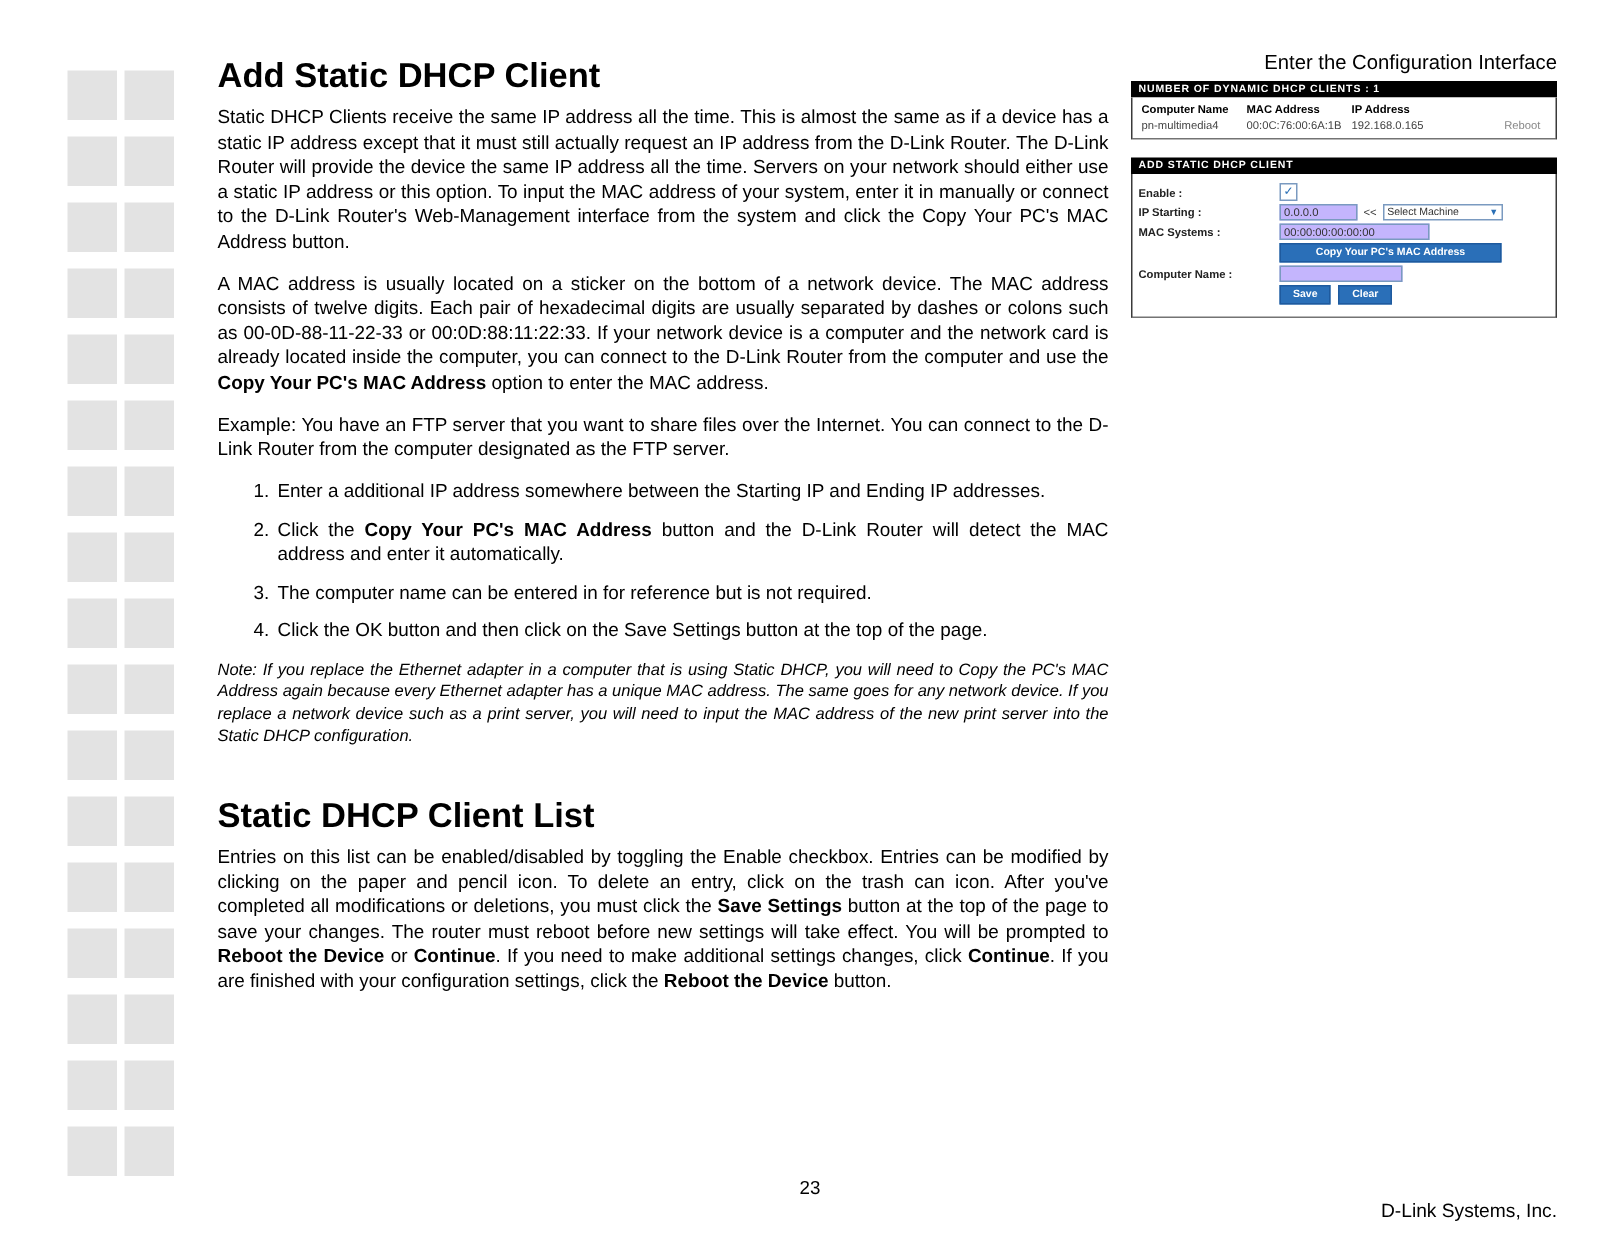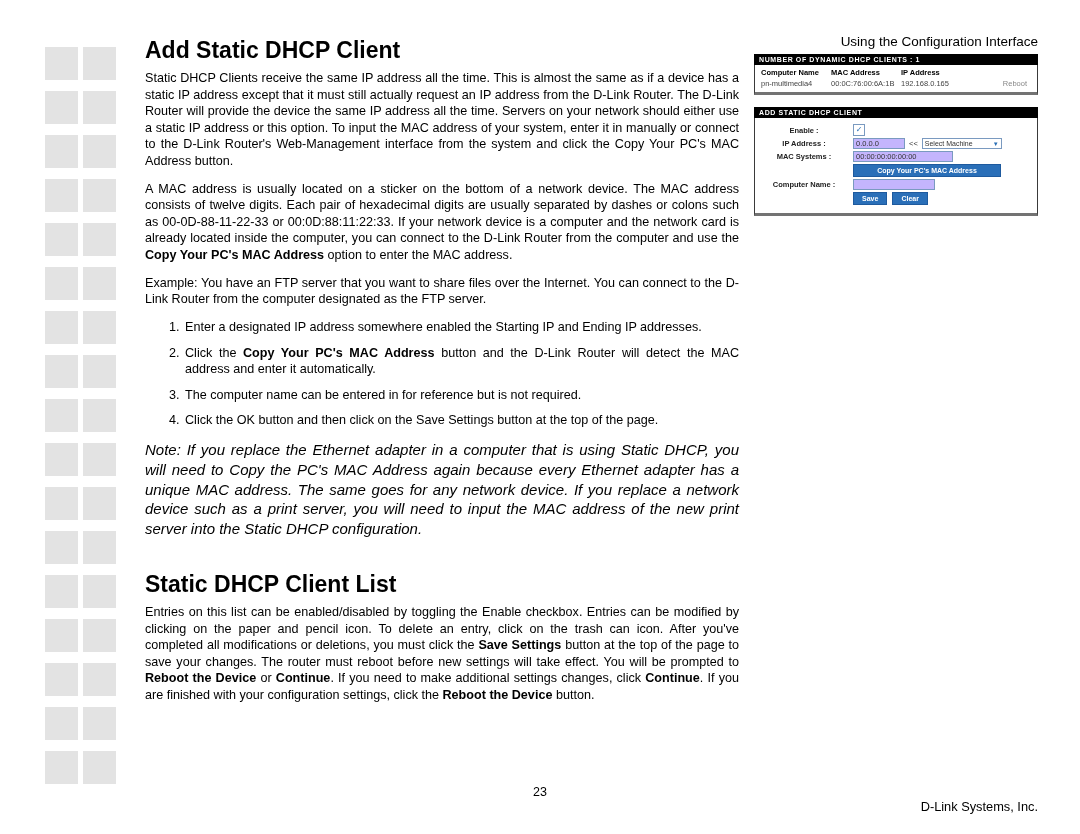--- a/index.html
+++ b/index.html
@@ -65,21 +65,21 @@
     line-height: 1.32;
     margin: 0 0 11px 0;
     padding-left: 38px;
   }
   ol li {
     margin-bottom: 9px;
     text-align: justify;
     padding-left: 2px;
   }
   p.note {
-    font-size: 15px;
+    font-size: 11px;
     line-height: 1.32;
     margin: 0 0 11px 0;
     text-align: justify;
     font-style: italic;
   }
   .figure {
     position: absolute;
     right: 42px;
     top: 54px;
     width: 284px;
@@ -90,21 +90,21 @@
     color: #fff;
     font-size: 7px;
     font-weight: bold;
     letter-spacing: 0.6px;
     padding: 2px 5px;
     text-transform: uppercase;
   }
   .panel {
     border-left: 1px solid #3a3a3a;
     border-right: 1px solid #3a3a3a;
-    border-bottom: 3px solid #737373;
+    border-bottom: 1px solid #737373;
     background: #fff;
   }
   .tbl-head {
     display: flex;
     font-size: 7.5px;
     font-weight: bold;
     padding: 3px 6px 2px 6px;
   }
   .tbl-row {
     display: flex;
@@ -125,21 +125,21 @@
     font-size: 7.5px;
     padding: 6px 4px 8px 4px;
   }
   .frow {
     display: flex;
     align-items: center;
     margin-bottom: 2px;
   }
   .flabel {
     width: 90px;
-    text-align: center;
+    text-align: left;
     padding-right: 4px;
     font-weight: bold;
     color: #222;
   }
   .finput {
     border: 1px solid #7a9ac0;
     height: 11px;
     padding: 0 2px;
     font-size: 7.5px;
     background: #c4b5fd;
@@ -281,35 +281,35 @@
     <div class="row">
         <div class="sq"></div>
         <div class="sq"></div>
       </div>
     <div class="row">
         <div class="sq"></div>
         <div class="sq"></div>
       </div>
   </div>
 
-  <div class="header-right">Using the Configuration Interface</div>
+  <div class="header-right">Enter the Configuration Interface</div>
 
   <div class="main">
     <h2 class="section">Add Static DHCP Client</h2>
 
     <p class="body">Static DHCP Clients receive the same IP address all the time. This is almost the same as if a device has a static IP address except that it must still actually request an IP address from the D-Link Router. The D-Link Router will provide the device the same IP address all the time. Servers on your network should either use a static IP address or this option. To input the MAC address of your system, enter it in manually or connect to the D-Link Router's Web-Management interface from the system and click the Copy Your PC's MAC Address button.</p>
 
     <p class="body">
       <span>A MAC address is usually located on a sticker on the bottom of a network device. The MAC address consists of twelve digits. Each pair of hexadecimal digits are usually separated by dashes or colons such as 00-0D-88-11-22-33 or 00:0D:88:11:22:33. If your network device is a computer and the network card is already located inside the computer, you can connect to the D-Link Router from the computer and use the </span><strong>Copy Your PC's MAC Address</strong><span> option to enter the MAC address.</span>
     </p>
 
     <p class="body">Example: You have an FTP server that you want to share files over the Internet. You can connect to the D-Link Router from the computer designated as the FTP server.</p>
 
     <ol>
-      <li>Enter a designated IP address somewhere enabled the Starting IP and Ending IP addresses.</li>
+      <li>Enter a additional IP address somewhere between the Starting IP and Ending IP addresses.</li>
       <li>
         <span>Click the </span><strong>Copy Your PC's MAC Address</strong><span> button and the D-Link Router will detect the MAC address and enter it automatically.</span>
       </li>
       <li>The computer name can be entered in for reference but is not required.</li>
       <li>Click the OK button and then click on the Save Settings button at the top of the page.</li>
     </ol>
 
 
     <p class="note">Note: If you replace the Ethernet adapter in a computer that is using Static DHCP, you will need to Copy the PC's MAC Address again because every Ethernet adapter has a unique MAC address. The same goes for any network device. If you replace a network device such as a print server, you will need to input the MAC address of the new print server into the Static DHCP configuration.</p>
 
@@ -339,21 +339,21 @@
     <div style="height:12px"></div>
 
     <div class="bar">ADD STATIC DHCP CLIENT</div>
     <div class="panel">
       <div class="form">
         <div class="frow">
           <div class="flabel">Enable :</div>
           <div class="fcheck">✓</div>
         </div>
         <div class="frow">
-          <div class="flabel">IP Address :</div>
+          <div class="flabel">IP Starting :</div>
           <div class="finput" style="width:52px">0.0.0.0</div>
           <span class="lt">&lt;&lt;</span>
           <div class="fselect">
             <span>Select Machine</span>
             <span class="arr">▼</span>
           </div>
         </div>
         <div class="frow">
           <div class="flabel">MAC Systems :</div>
           <div class="finput" style="width:100px">00:00:00:00:00:00</div>

